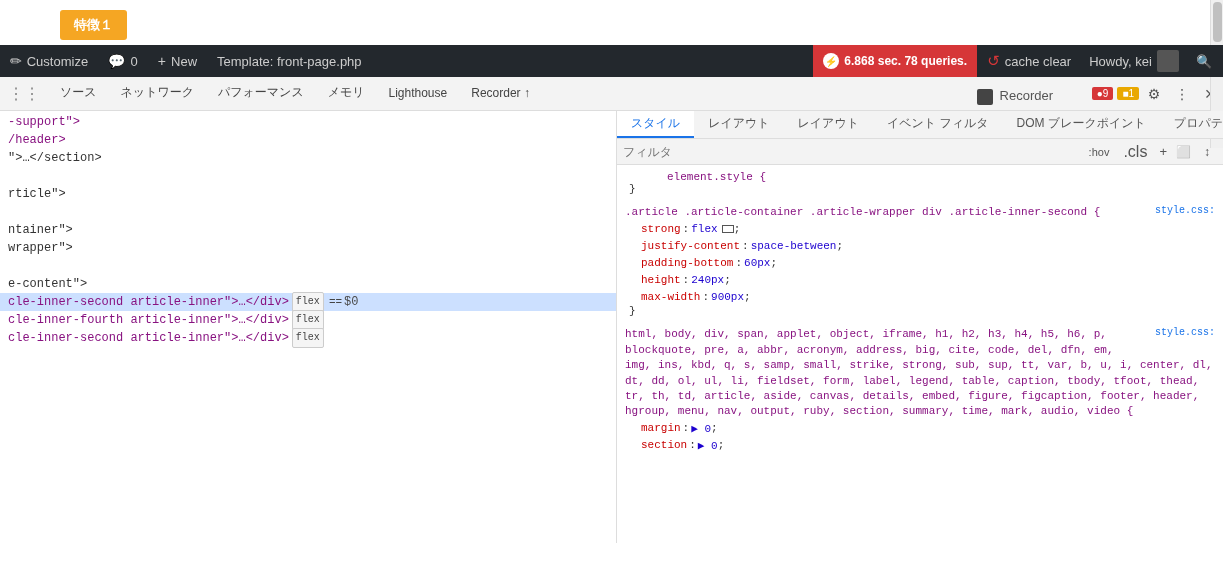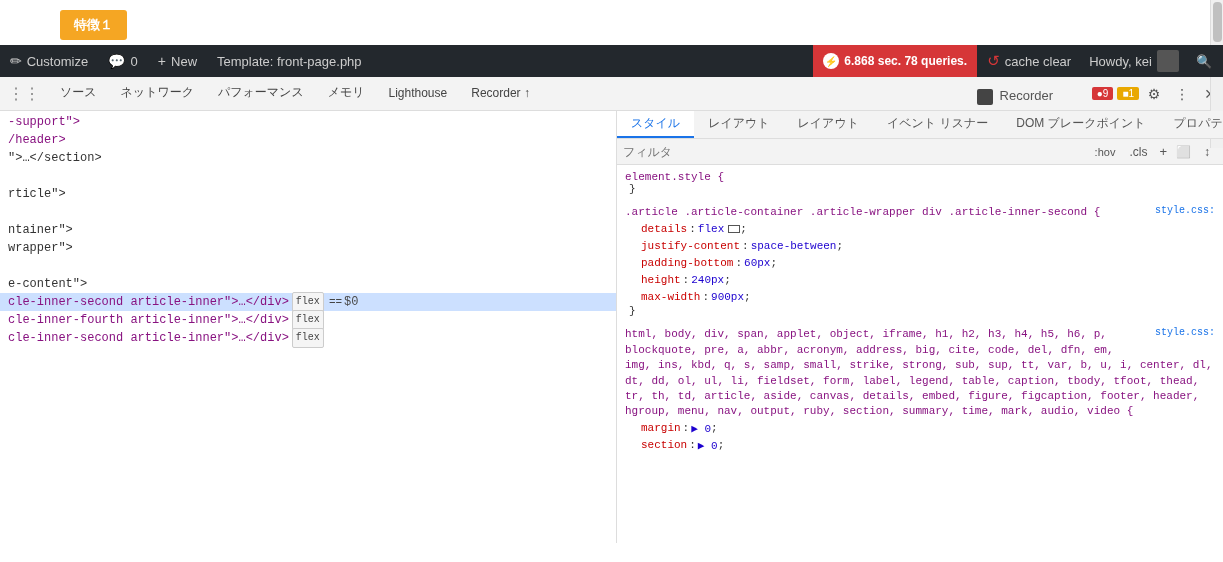--- a/index.html
+++ b/index.html
@@ -275,21 +275,21 @@
     .hov-btn {
       font-size: 11px;
       color: #555;
       padding: 2px 4px;
       border: 1px solid transparent;
       cursor: pointer;
       text-align: right;
     }
 
     .cls-btn {
-      font-size: 12px;
+      font-size: 16px;
       color: #555;
       padding: 2px 4px;
       border: 1px solid transparent;
       cursor: pointer;
     }
 
     .plus-btn {
       font-size: 13px;
       color: #555;
       cursor: pointer;
@@ -325,20 +325,21 @@
       padding: 4px 0;
     }
 
     .style-block {
       padding: 2px 8px;
     }
 
     .style-selector {
       color: #881280;
       font-weight: normal;
+      margin-left: 42px;
     }
 
     .style-source {
       float: right;
       color: #1a73e8;
       font-size: 10px;
       font-style: normal;
     }
 
     .prop-name {
@@ -542,21 +543,21 @@
     </div>
 
   </div>
 
   <div class="styles-panel">
 
     <div class="styles-tabs">
       <div class="styles-tab active">スタイル</div>
       <div class="styles-tab">レイアウト</div>
       <div class="styles-tab">レイアウト</div>
-      <div class="styles-tab">イベント リスナー</div>
+      <div class="styles-tab">イベント フィルタ</div>
       <div class="styles-tab">DOM ブレークポイント</div>
       <div class="styles-tab">プロパティ</div>
 
     </div>
 
     <div class="styles-toolbar">
       <input class="filter-input" placeholder="フィルタ" style="">
       <span class="hov-btn">:hov</span>
       <span class="cls-btn">.cls</span>
       <span class="plus-btn">+</span>
@@ -574,21 +575,21 @@
         </div>
         <div style="color:#333; padding-left:4px;">}</div>
       </div>
 
       <div class="style-block-2">
         <div style="position:relative;">
           <span class="style-long-selector">.article .article-container .article-wrapper div .article-inner-second {</span>
           <span class="style-source">style.css:</span>
         </div>
         <div class="style-long-prop">
-          <span class="prop-name">details</span>
+          <span class="prop-name">strong</span>
           <span class="prop-colon">:</span>
           <span class="prop-value">flex</span>
           <span style="margin-left:4px;">
             <span style="display:inline-block;width:12px;height:8px;border:1px solid #555;vertical-align:middle;"></span>
           </span>
           <span class="prop-semi">;</span>
         </div>
         <div class="style-long-prop">
           <span class="prop-name">justify-content</span>
           <span class="prop-colon">:</span>

